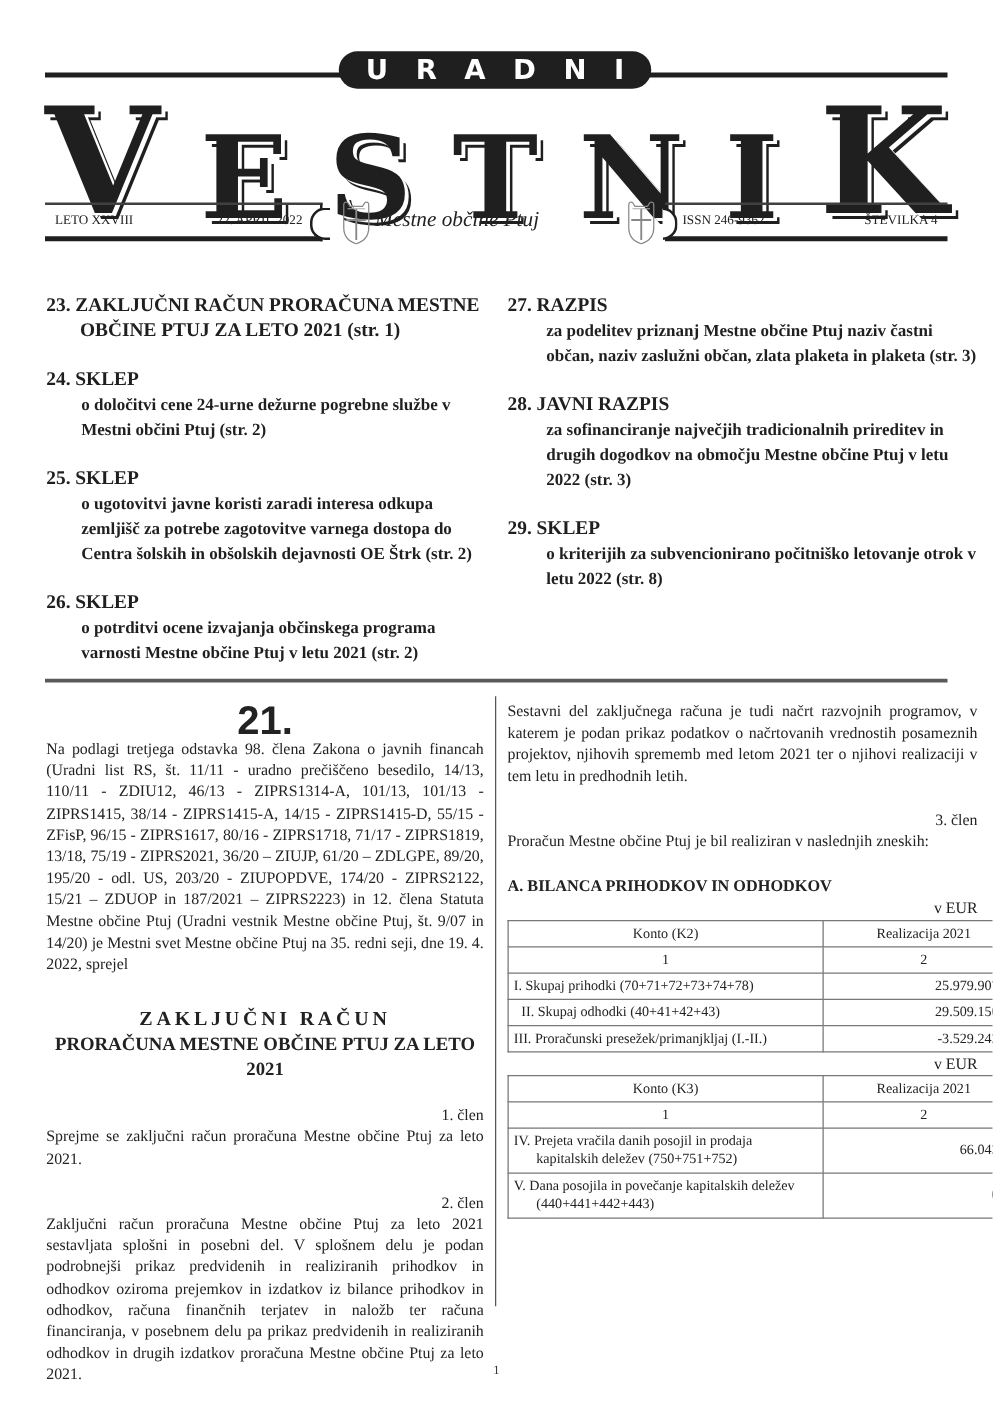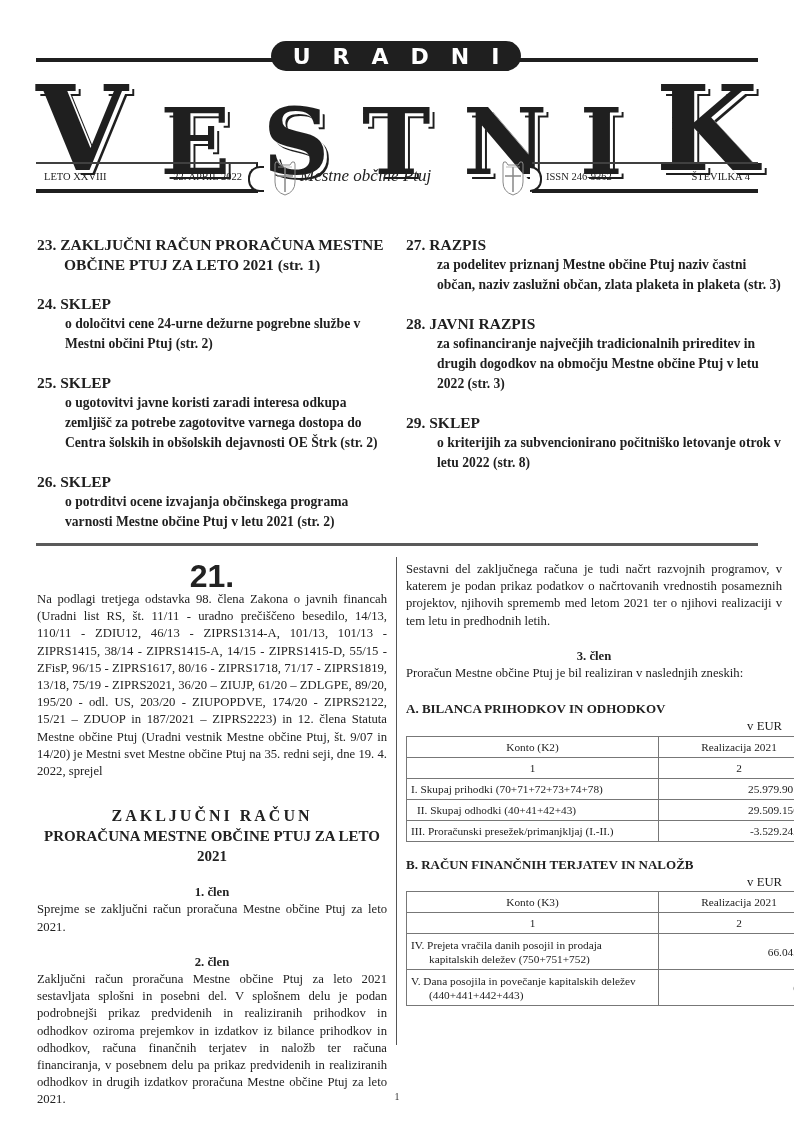--- a/index.html
+++ b/index.html
@@ -43,21 +43,21 @@
   .rule-main { position: absolute; left: 36px; top: 543px; width: 722px; height: 3px; background: #5a5a5a; }
   .col-divider { position: absolute; left: 396px; top: 557px; width: 1px; height: 488px; background: #555; }
 
   
   .col { position: absolute; font-size: 12.7px; line-height: 17.2px; color: #222; text-align: justify; }
   .col-left { left: 37px; top: 561px; width: 350px; }
   .col-right { left: 406px; top: 561px; width: 376px; }
   .big-num { font-family: "Liberation Sans", sans-serif; font-weight: bold; font-size: 32px; text-align: center; line-height: 30px; margin-bottom: 0px; }
   .title1 { margin-top: 26px; text-align: center; font-weight: bold; font-size: 16px; letter-spacing: 3px; line-height: 20px; }
   .title2 { text-align: center; font-weight: bold; font-size: 15px; line-height: 20px; }
-  .clen { text-align: center; font-weight: bold; margin-top: 18px; }
+  .clen { text-align: right; font-weight: normal; margin-top: 18px; }
   .sec-head { font-weight: bold; font-size: 13px; margin-top: 18px; text-align: left; }
   .veur { text-align: right; margin-top: 1px; }
 
   table.fin { width: 414px; border-collapse: collapse; font-size: 11.3px; line-height: 14px; }
   table.fin td { border: 1px solid #777; padding: 3px 4px; vertical-align: middle; }
   table.fin td.c1 { width: 252px; }
   table.fin td.c2 { text-align: right; padding-right: 6px; }
   table.fin tr.hdr td, table.fin tr.num td { text-align: center; }
   table.fin td.hang { padding-left: 22px; text-indent: -18px; text-align: left; }
   table.fin tr.row td { height: 21px; }
@@ -180,21 +180,20 @@
       <td style="padding-left:10px;">II. Skupaj odhodki (40+41+42+43)</td>
       <td class="c2">29.509.150,17</td>
     </tr>
     <tr class="row">
       <td>III. Proračunski presežek/primanjkljaj (I.-II.)</td>
       <td class="c2">-3.529.242,58</td>
     </tr>
   </tbody>
     </table>
 
-  <div class="sec-head" style="margin-top:14px;">B. RAČUN FINANČNIH TERJATEV IN NALOŽB</div>
   <div class="veur">v EUR</div>
   <table class="fin">
     <tbody>
         <tr class="hdr">
       <td class="c1">Konto (K3)</td>
       <td>Realizacija 2021</td>
     </tr>
     <tr class="num">
       <td>1</td>
       <td>2</td>

